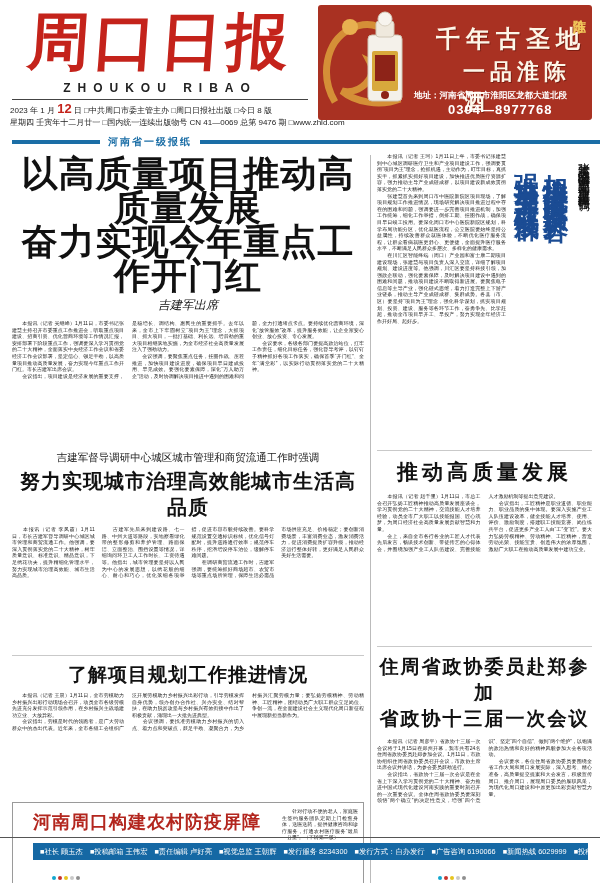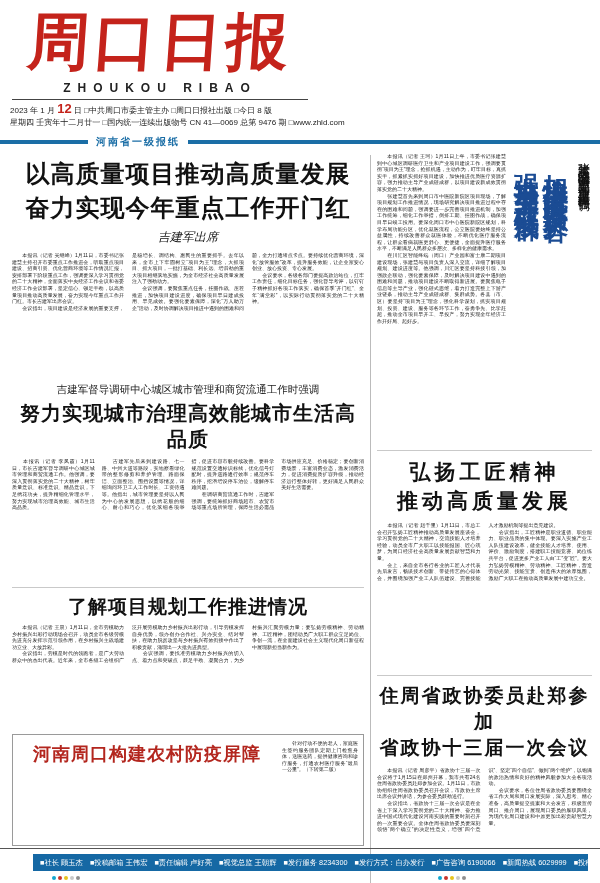--- a/index.html
+++ b/index.html
@@ -19,34 +19,34 @@
   
   .adbox { flex:1; margin-left:8px; background:#a93122; border-radius:3px; position:relative; height:115px; color:#fff; overflow:hidden; }
   .ad-art { position:absolute; left:2px; top:2px; }
   .ad-line1 { position:absolute; left:118px; top:18px; font-size:24px; font-weight:bold; letter-spacing:6px; color:#fdf6e8; text-shadow:1px 1px 0 #7a1d12; font-family:"Liberation Serif",serif; }
   .ad-line2 { position:absolute; left:145px; top:52px; font-size:22px; font-weight:bold; letter-spacing:5px; color:#fdf6e8; text-shadow:1px 1px 0 #7a1d12; font-family:"Liberation Serif",serif; }
   .ad-addr { position:absolute; left:96px; top:85px; font-size:8.5px; font-weight:bold; color:#fff; }
   .ad-phone { position:absolute; left:130px; top:97px; font-size:13px; font-weight:bold; letter-spacing:1px; color:#fff; }
   .ad-seal { position:absolute; right:4px; top:4px; writing-mode:vertical-rl; font-size:13px; font-weight:bold; color:#f0c75a; font-family:"DejaVu Serif",serif; }
 
   
-  .band { display:flex; align-items:center; margin:6px 0 0 0; }
+  .band { display:flex; align-items:center; margin:6px 0 0 0;padding-left:12px; }
   .band-line { height:4px; background:#1b6ea6; }
   .band-line.l { width:88px; }
   .band-line.r { flex:1; }
   .band-text { color:#1b6ea6; font-weight:bold; font-size:10px; margin:0 8px; letter-spacing:2px; white-space:nowrap; }
 
   
   .main { display:flex; padding:4px 8px 0 12px; }
   .col-left { width:352px; }
   .col-div { border-left:1px solid #bbb; margin:2px 6px 0 6px; }
   .col-right { flex:1; }
 
   .kicker { font-size:14px; font-weight:bold; text-align:center; margin-top:3px; font-family:"Liberation Serif",serif; }
-  .headline-xl { font-size:24px; font-weight:900; text-align:center; line-height:34px; margin-top:4px; letter-spacing:1px; font-family:"Liberation Serif",serif; }
+  .headline-xl { font-size:36px; font-weight:900; text-align:center; line-height:34px; margin-top:4px; letter-spacing:1px; font-family:"Liberation Serif",serif; }
   .subline { font-size:12px; text-align:center; margin-top:4px; font-family:"Liberation Serif",serif;font-style:italic; }
   .tinybody { font-size:5px; line-height:6.6px; text-align:justify; color:#222; white-space:pre-line; overflow:hidden; }
   .cols3 { column-count:3; column-gap:8px; }
   .cols4 { column-count:4; column-gap:7px; }
   .cols2 { column-count:2; column-gap:8px; }
 
   .a1-body { height:120px; margin-top:6px; }
   .a2-kicker { font-size:10.5px; font-weight:normal; text-align:center; margin-top:11px; color:#222; font-family:"Liberation Serif",serif; }
   .headline-l { font-size:20px; font-weight:900; text-align:center; line-height:26px; margin-top:3px; letter-spacing:1px; font-family:"Liberation Serif",serif; }
   .a2-body { height:122px; margin-top:6px; }
@@ -65,21 +65,21 @@
   .artA { display:flex; height:290px; }
   .a-body-right { flex:1; height:290px; }
   .v-head { writing-mode:vertical-rl; font-size:25px; font-weight:900; color:#1b4c94; line-height:29px; letter-spacing:4px; margin-left:6px; font-family:"Liberation Serif",serif; }
   .v-kicker { writing-mode:vertical-rl; font-size:12px; color:#111; letter-spacing:1.5px; margin-left:5px; font-family:"Liberation Serif",serif; }
   .headline-r { font-size:21px; font-weight:900; text-align:center; line-height:29px; margin-top:7px; letter-spacing:4px; font-family:"Liberation Serif",serif; }
   .bodyB { height:146px; margin-top:6px; }
   .headline-r2 { font-size:19px; font-weight:900; text-align:center; line-height:26px; margin-top:7px; letter-spacing:2px; font-family:Liberation Sans, sans-serif; }
   .bodyC { height:132px; margin-top:6px; }
 
   
-  .footer { position:absolute; left:0; right:0; bottom:0; height:35px; border-top:1px solid #555; }
+  .footer { position:absolute; left:0; right:0; bottom:0; height:46px; border-top:1px solid #555; }
   .footer-bar { margin:5px 12px 0 33px; background:#1568a4; color:#fff; height:17px; display:flex; align-items:center; gap:7px; padding:0 7px; font-size:7.3px; white-space:nowrap; overflow:hidden; }
   .dots { position:absolute; bottom:3px; display:flex; gap:2px; }
   .dots.left { left:52px; } .dots.right { left:438px; }
   .dot { width:4px; height:4px; border-radius:50%; }
   .d1{background:#12a7cf;} .d2{background:#c8342c;} .d3{background:#e7c51f;} .d4{background:#c9c9c9;} .d5{background:#8f8f8f;}
 </style>
 </head>
 <body>
 
 <div class="header">
@@ -95,20 +95,37 @@
       <span class="seg">□周口日报社出版</span>
       <span class="seg">□今日 8 版</span>
     </div>
     <div class="dateline">
       <span>星期四  壬寅年十二月廿一</span>
       <span class="seg">□国内统一连续出版物号 CN 41—0069 总第 9476 期</span>
       <span class="seg">□www.zhld.com</span>
     </div>
   </div>
 
+  <div class="adbox">
+    <svg class="ad-art" width="110" height="110" viewBox="0 0 110 110">
+      <path d="M15,95 C0,70 5,35 30,22 C50,12 70,20 72,38 C74,52 60,60 50,55 C58,70 40,88 22,84 C35,95 60,100 80,92" fill="none" stroke="#d99a3a" stroke-width="7" opacity="0.9"></path>
+      <circle cx="30" cy="20" r="8" fill="#e8b050"></circle>
+      <rect x="48" y="28" width="34" height="66" rx="4" fill="#f4f1ea" stroke="#cfc6b4"></rect>
+      <rect x="56" y="14" width="18" height="16" rx="3" fill="#efe9dd" stroke="#cfc6b4"></rect>
+      <circle cx="65" cy="12" r="7" fill="#f7f4ee" stroke="#d8d0c0"></circle>
+      <rect x="52" y="44" width="26" height="40" rx="2" fill="#d8a93c"></rect>
+      <rect x="55" y="48" width="20" height="26" fill="#8d2318"></rect>
+      <circle cx="65" cy="88" r="4" fill="#8d2318"></circle>
+    </svg>
+    <div class="ad-line1">千年古圣地</div>
+    <div class="ad-line2">一品淮陈酒</div>
+    <div class="ad-addr">地址：河南省周口市淮阳区龙都大道北段</div>
+    <div class="ad-phone">0394—8977768</div>
+    <div class="ad-seal">淮陈</div>
+  </div>
 </div>
 
 <div class="band">
   <div class="band-line l"></div>
   <div class="band-text">河南省一级报纸</div>
   <div class="band-line r"></div>
 </div>
 
 <div class="main">
 
@@ -158,21 +175,20 @@
 　　在川汇区智能终端（周口）产业园和富士康二期项目建设现场，张建慧与项目负责人深入交流，详细了解项目规划、建设进度等。他强调，川汇区要坚持科技引领，加强政企联动，强化要素保障，及时解决项目建设中遇到的困难和问题，推动项目建设不断取得新进展。要聚焦电子信息等主导产业，强化链式思维，着力打造完整上下游产业链条，推动主导产业成链成群、集群成势。各县（市、区）要坚持“项目为王”理念，强化科学谋划，抓实项目规划、投资、建设、服务等各环节工作，奋勇争先、比学赶超，推动全市项目早开工、早投产，努力实现全年经济工作开好局、起好步。</div>
       <div class="v-head">
         <div>加快推进优质医疗资源扩容</div>
         <div>强力推动主导产业成链成群</div>
       </div>
       <div class="v-kicker">张建慧在中心城区调研医疗卫生和产业项目建设工作时强调</div>
     </div>
 
     <div class="rule"></div>
     <div class="headline-r">
-      <div>弘扬工匠精神</div>
       <div>推动高质量发展</div>
     </div>
     <div class="tinybody cols2 bodyB">　　本报讯（记者 赵千里）1月11日，市总工会召开弘扬工匠精神推动高质量发展座谈会，学习贯彻党的二十大精神，交流技能人才培养经验，动员全市广大职工以技能报国、匠心筑梦，为周口经济社会高质量发展贡献智慧和力量。
 　　会上，来自全市各行各业的工匠人才代表先后发言，畅谈技术创新、带徒传艺的心得体会，并围绕加强产业工人队伍建设、完善技能人才激励机制等提出意见建议。
 　　会议指出，工匠精神是职业道德、职业能力、职业品质的集中体现。要深入实施产业工人队伍建设改革，健全技能人才培养、使用、评价、激励制度，搭建职工技能竞赛、岗位练兵平台，促进更多产业工人由“工”变“匠”。要大力弘扬劳模精神、劳动精神、工匠精神，营造劳动光荣、技能宝贵、创造伟大的浓厚氛围，激励广大职工在推动高质量发展中建功立业。</div>
 
     <div class="rule"></div>
     <div class="headline-r2">
       <div>住周省政协委员赴郑参加</div>
       <div>省政协十三届一次会议</div>

